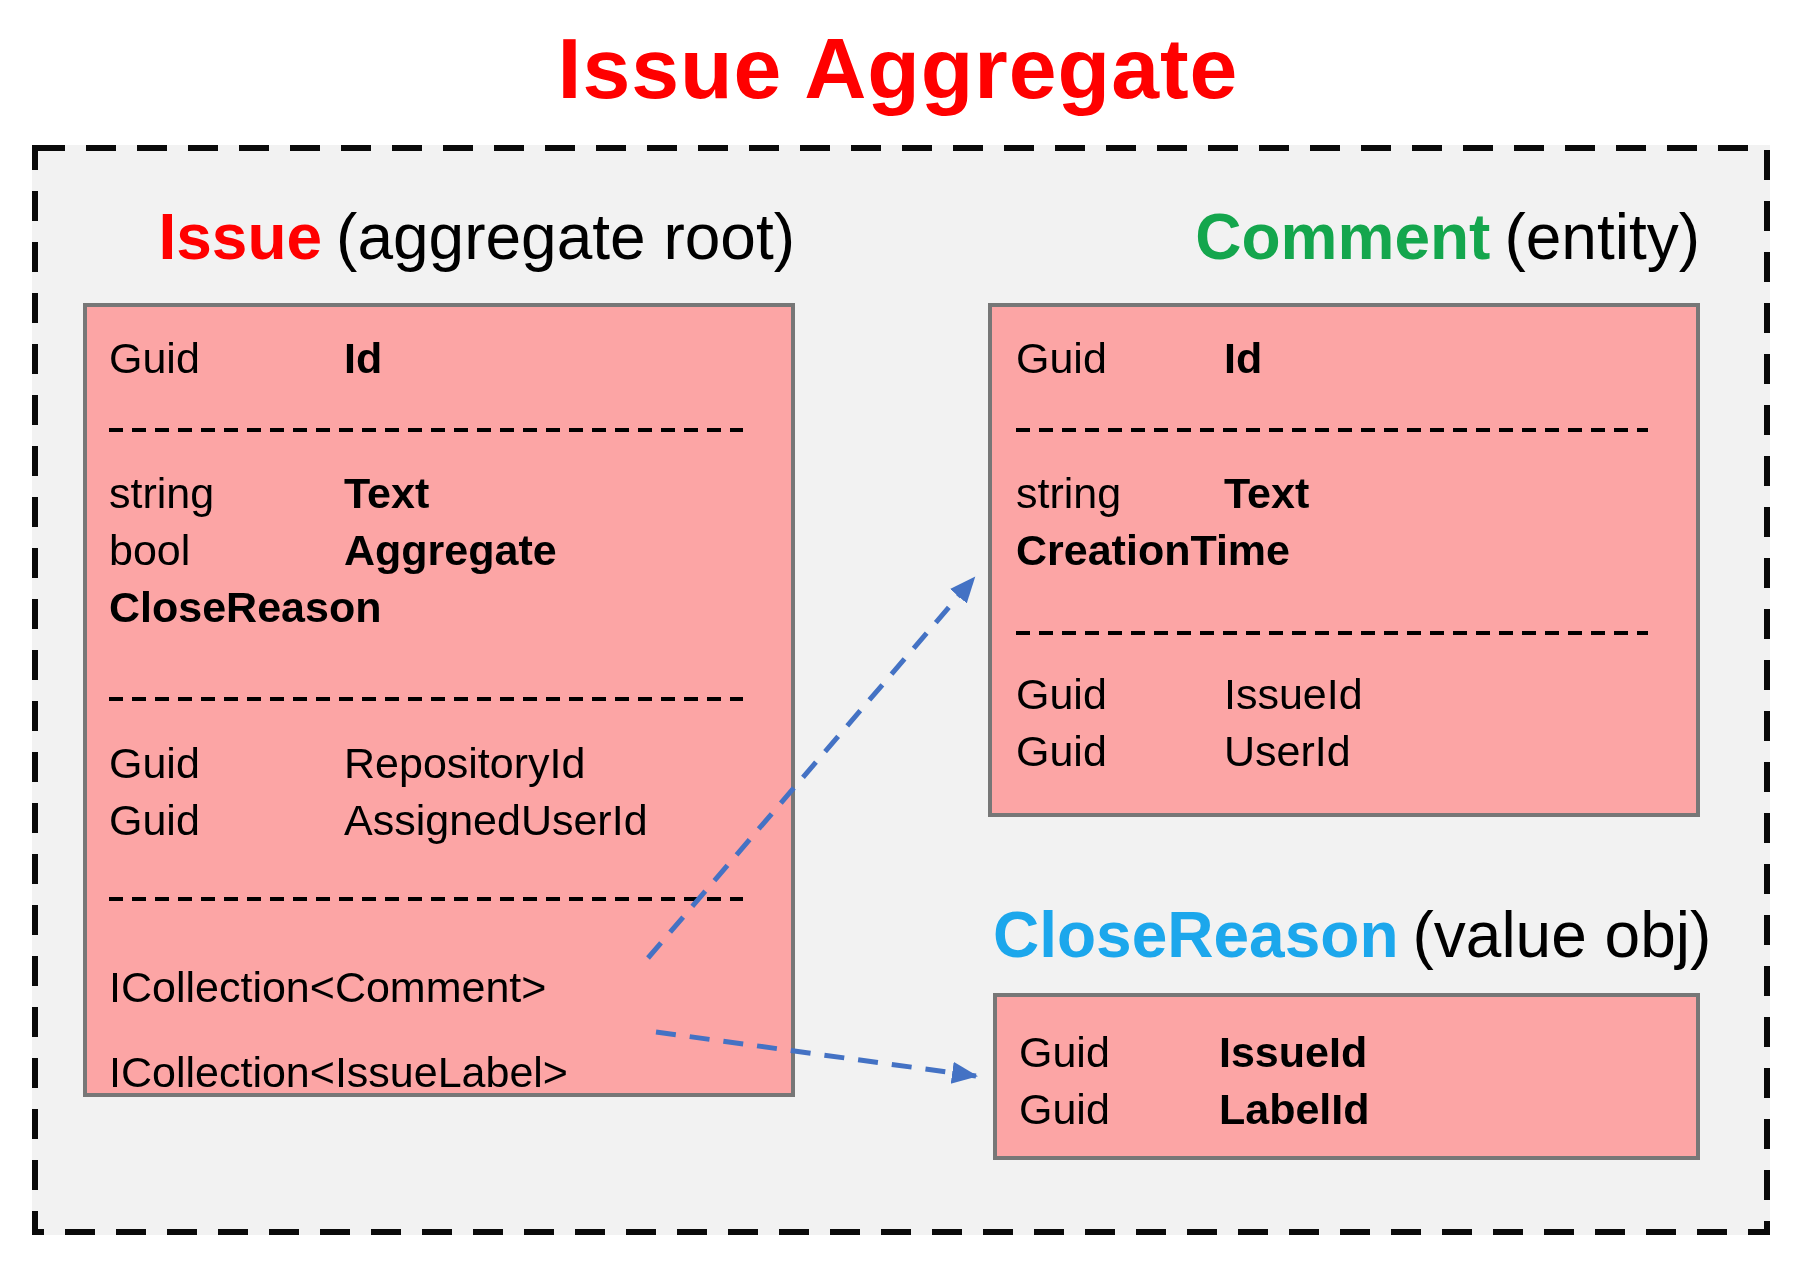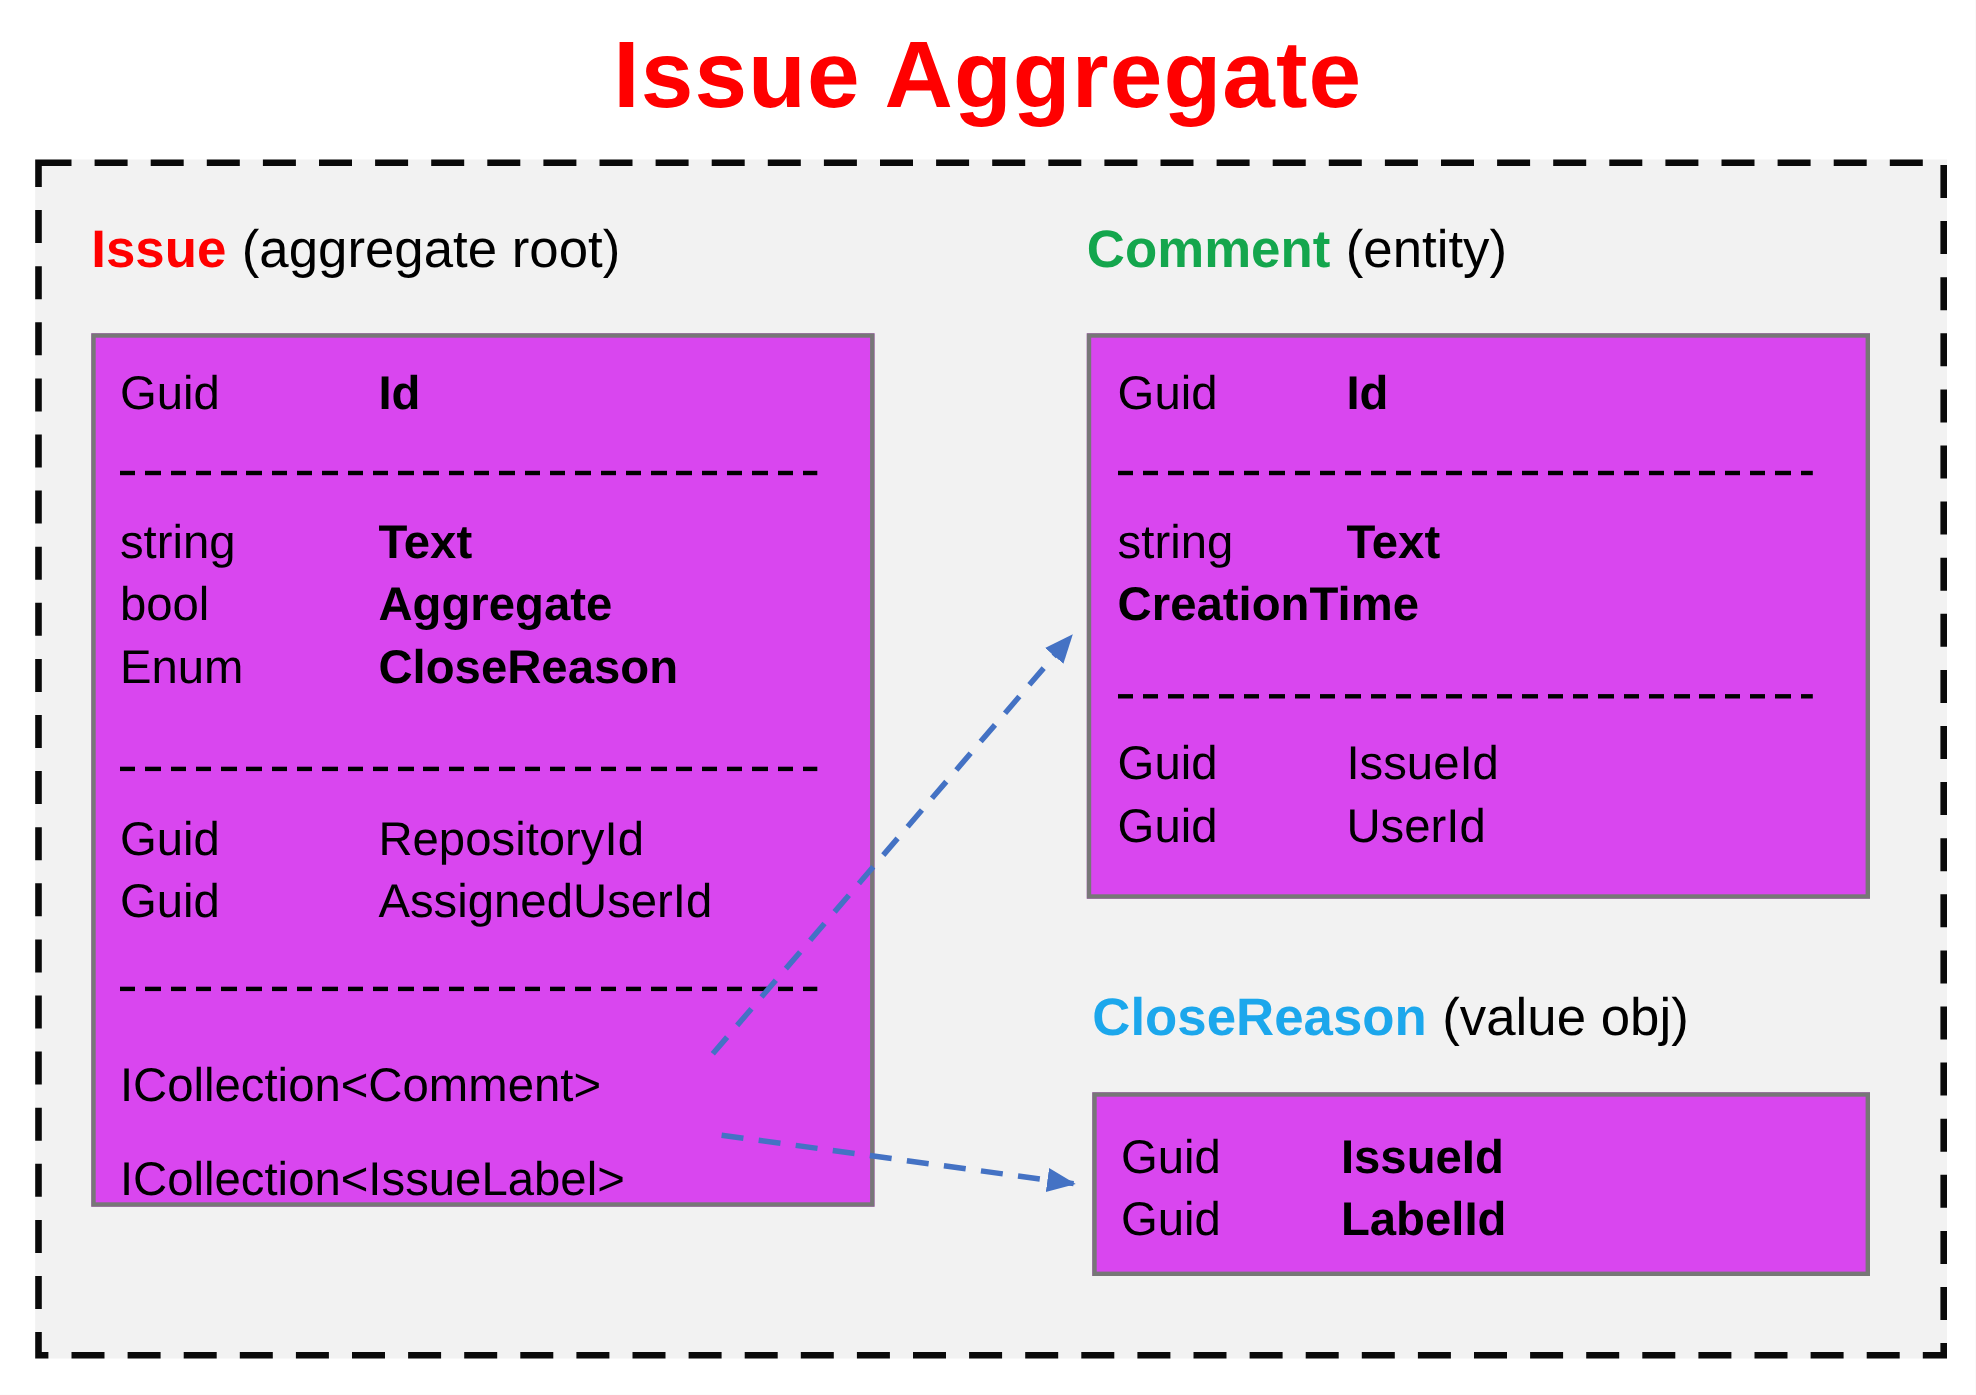--- a/index.html
+++ b/index.html
@@ -15,33 +15,33 @@
     text-align:center;font-size:86px;font-weight:bold;
     color:var(--title-red,#ff0000);letter-spacing:1px;margin-top:13px;
   }
   
   .aggregate-bg{
     position:absolute;left:32px;top:145px;width:1738px;height:1090px;
     background:var(--container-bg,#f2f2f2);
   }
   
   .entity-title{
-    position:absolute;text-align:left;font-size:48px;white-space:nowrap;
+    position:absolute;text-align:right;font-size:64px;white-space:nowrap;
   }
   .entity-title .ename{font-weight:bold;}
   .entity-title .ekind{margin-left:14px;color:#000;}
   .title-issue{left:83px;width:712px;top:200px;}
   .title-issue .ename{color:var(--title-red,#ff0000);}
   .title-comment{left:988px;width:712px;top:200px;}
   .title-comment .ename{color:var(--entity-green,#14a64d);}
   .title-issuelabel{left:993px;width:707px;top:898px;}
   .title-issuelabel .ename{color:var(--value-obj-blue,#1ca7ec);}
   
   .ebox{
-    position:absolute;background:#d946ef;
+    position:absolute;background:#fca5a5;
     border:4px solid var(--box-border-gray,#777);
     box-sizing:border-box;
   }
   .box-issue{left:83px;top:303px;width:712px;height:794px;padding:23px 0 0 22px;}
   .box-comment{left:988px;top:303px;width:712px;height:514px;padding:23px 0 0 24px;}
   .box-issuelabel{left:993px;top:993px;width:707px;height:167px;padding:27px 0 0 22px;}
   .row{display:flex;font-size:43px;line-height:57px;white-space:nowrap;}
   .box-issue .row .t{width:235px;flex:none;}
   .box-comment .row .t{width:208px;flex:none;}
   .box-issuelabel .row .t{width:200px;flex:none;}
@@ -79,21 +79,20 @@
   <div class="sep s1"></div>
   <div class="row">
     <span class="t">string</span>
     <span class="n bold">Text</span>
   </div>
   <div class="row">
     <span class="t">bool</span>
     <span class="n bold">Aggregate</span>
   </div>
   <div class="row">
-    <span class="t">Enum</span>
     <span class="n bold">CloseReason</span>
   </div>
   <div class="sep s2"></div>
   <div class="row">
     <span class="t">Guid</span>
     <span class="n">RepositoryId</span>
   </div>
   <div class="row">
     <span class="t">Guid</span>
     <span class="n">AssignedUserId</span>

